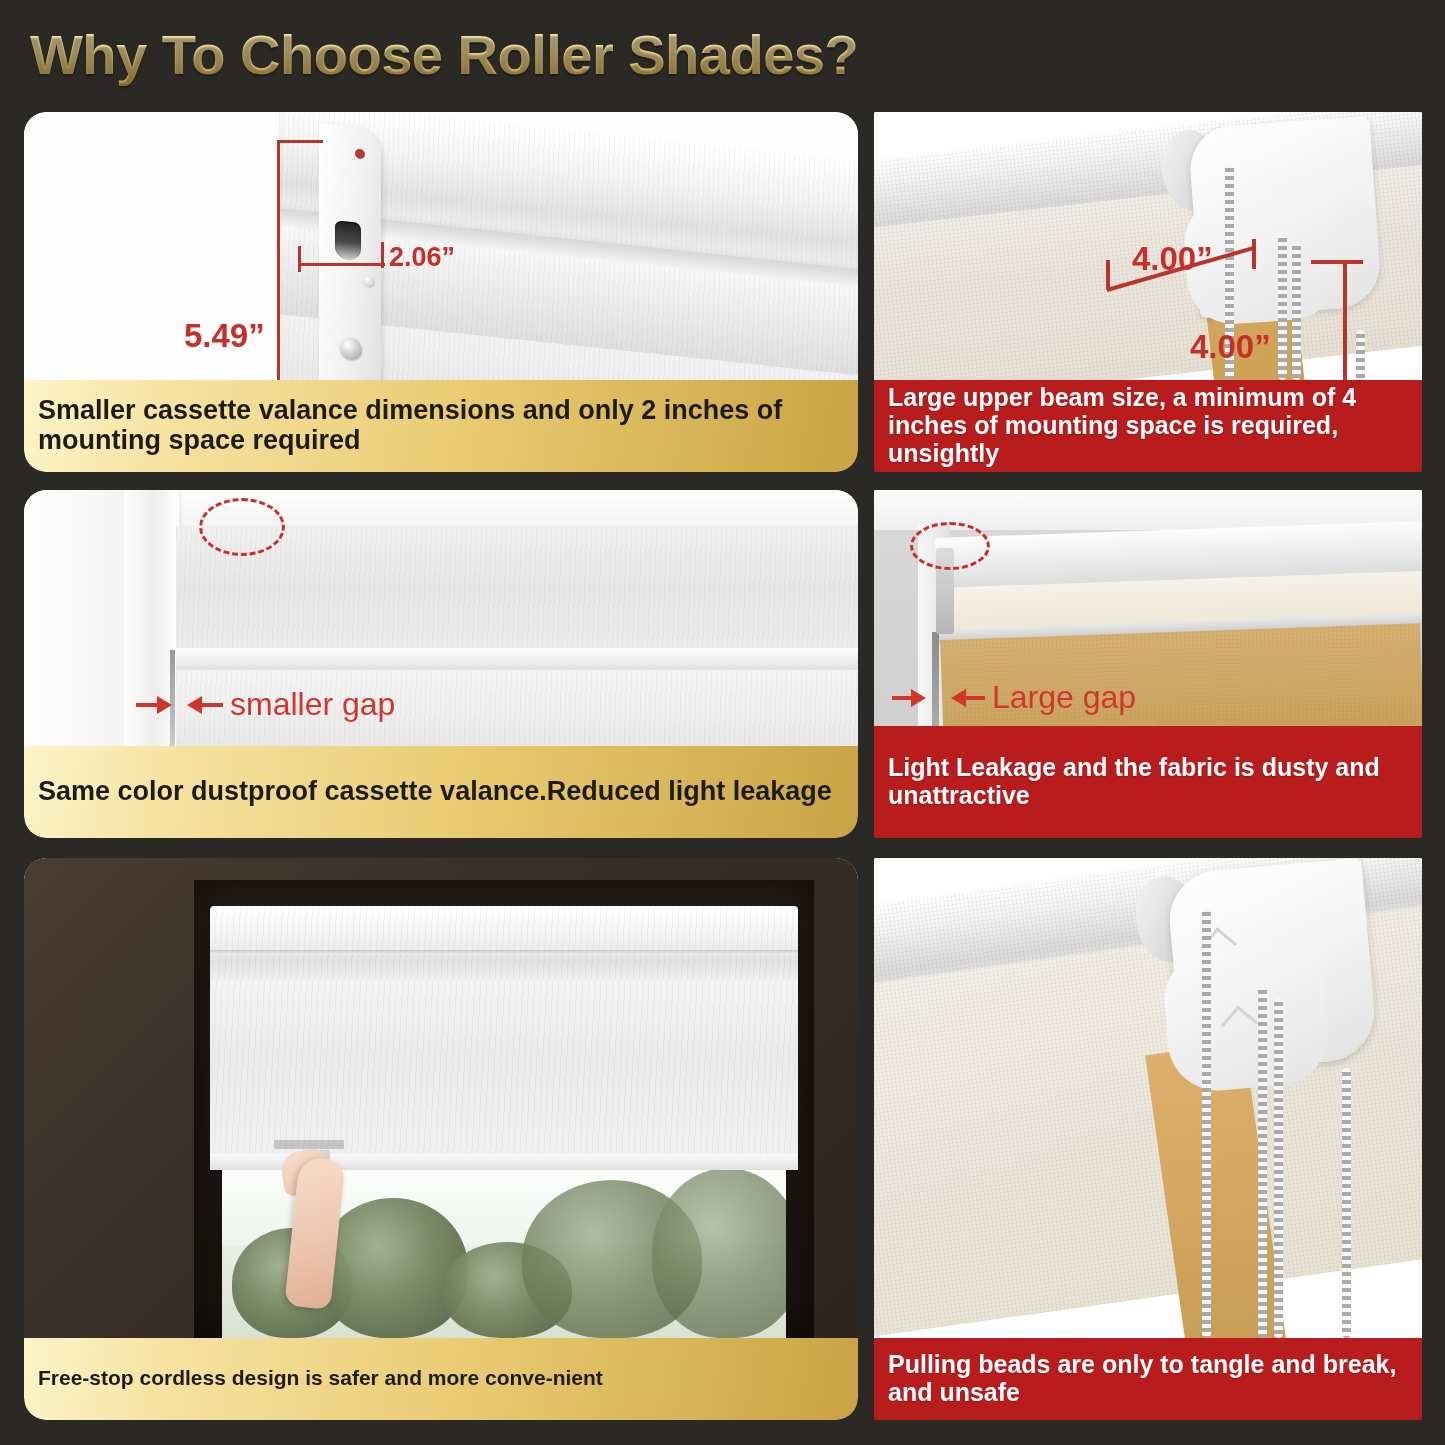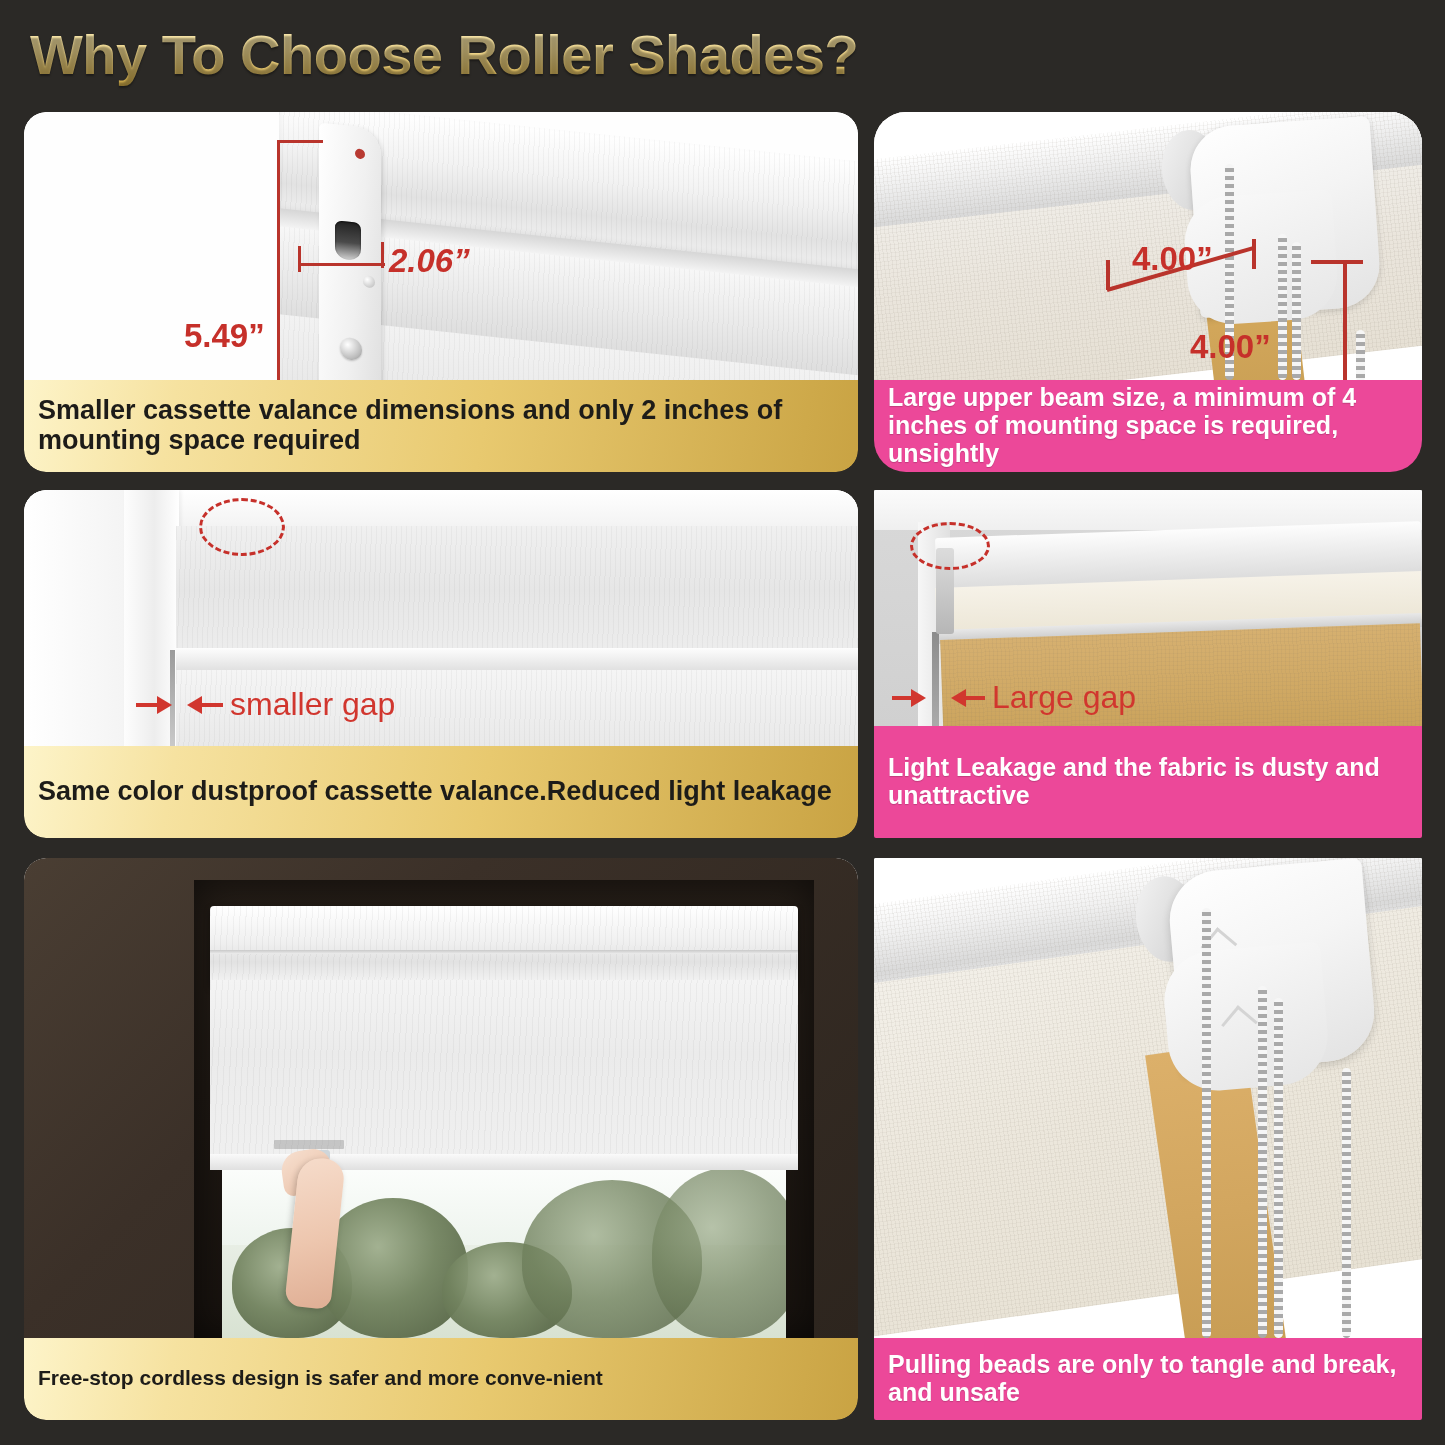--- a/index.html
+++ b/index.html
@@ -42,30 +42,30 @@
     font-weight:bold;
     line-height:1.12;
   }
   .cap.gold {
     background:linear-gradient(100deg,#fdf4c9 0%,#f6e2a0 18%,#e8c96f 55%,#c9a343 100%);
     color:#1d1c19;
     border-bottom-left-radius:22px;
     border-bottom-right-radius:22px;
   }
   .cap.gray {
-    background:#ec4899;
+    background:#b91c1c;
     color:#ffffff;
     text-shadow:0 1px 1px rgba(0,0,0,0.18);
     justify-content:center;
   }
   .cap span { display:block; }
 
   
   #p1 { left:24px;  top:112px; width:834px;  height:360px; }
-  #p2 { left:874px; top:112px; width:548px;  height:360px;border-radius:32px; }
+  #p2 { left:874px; top:112px; width:548px;  height:360px; }
   #p3 { left:24px;  top:490px; width:834px;  height:348px; }
   #p4 { left:874px; top:490px; width:548px;  height:348px; }
   #p5 { left:24px;  top:858px; width:834px;  height:562px; }
   #p6 { left:874px; top:858px; width:548px;  height:562px; }
 
   #p1 .photo,#p3 .photo,#p5 .photo { border-top-left-radius:22px; border-top-right-radius:22px; }
 
   #p1 .photo { height:268px; }  #p1 .cap { height:92px;  font-size:27px; }
   #p2 .photo { height:268px; }  #p2 .cap { height:92px;  font-size:25px; }
   #p3 .photo { height:256px; }  #p3 .cap { height:92px;  font-size:27px; }
@@ -401,21 +401,21 @@
     </div>
 
     <div class="dline" style="left:253px;top:28px;width:3px;height:290px;"></div>
     <div class="dtick" style="left:253px;top:28px;width:46px;height:3px;"></div>
 
     <div class="dim" style="left:160px;top:205px;font-size:33px;">5.49”</div>
 
     <div class="dline" style="left:275px;top:151px;width:86px;height:3px;"></div>
     <div class="dtick" style="left:274px;top:134px;width:3px;height:26px;"></div>
     <div class="dtick" style="left:357px;top:130px;width:3px;height:26px;"></div>
-    <div class="dim" style="left:365px;top:130px;font-size:33px;font-style:italic;">2.06”</div>
+    <div class="dim" style="left:365px;top:130px;font-size:27px;">2.06”</div>
   </div>
   <div class="cap gold">
     <span>Smaller cassette valance dimensions and only 2 inches of mounting space required</span>
   </div>
 </div>
 
 <div class="panel con" id="p2">
   <div class="photo">
     <div class="p2bg"></div>
     <div class="p2-roller">

